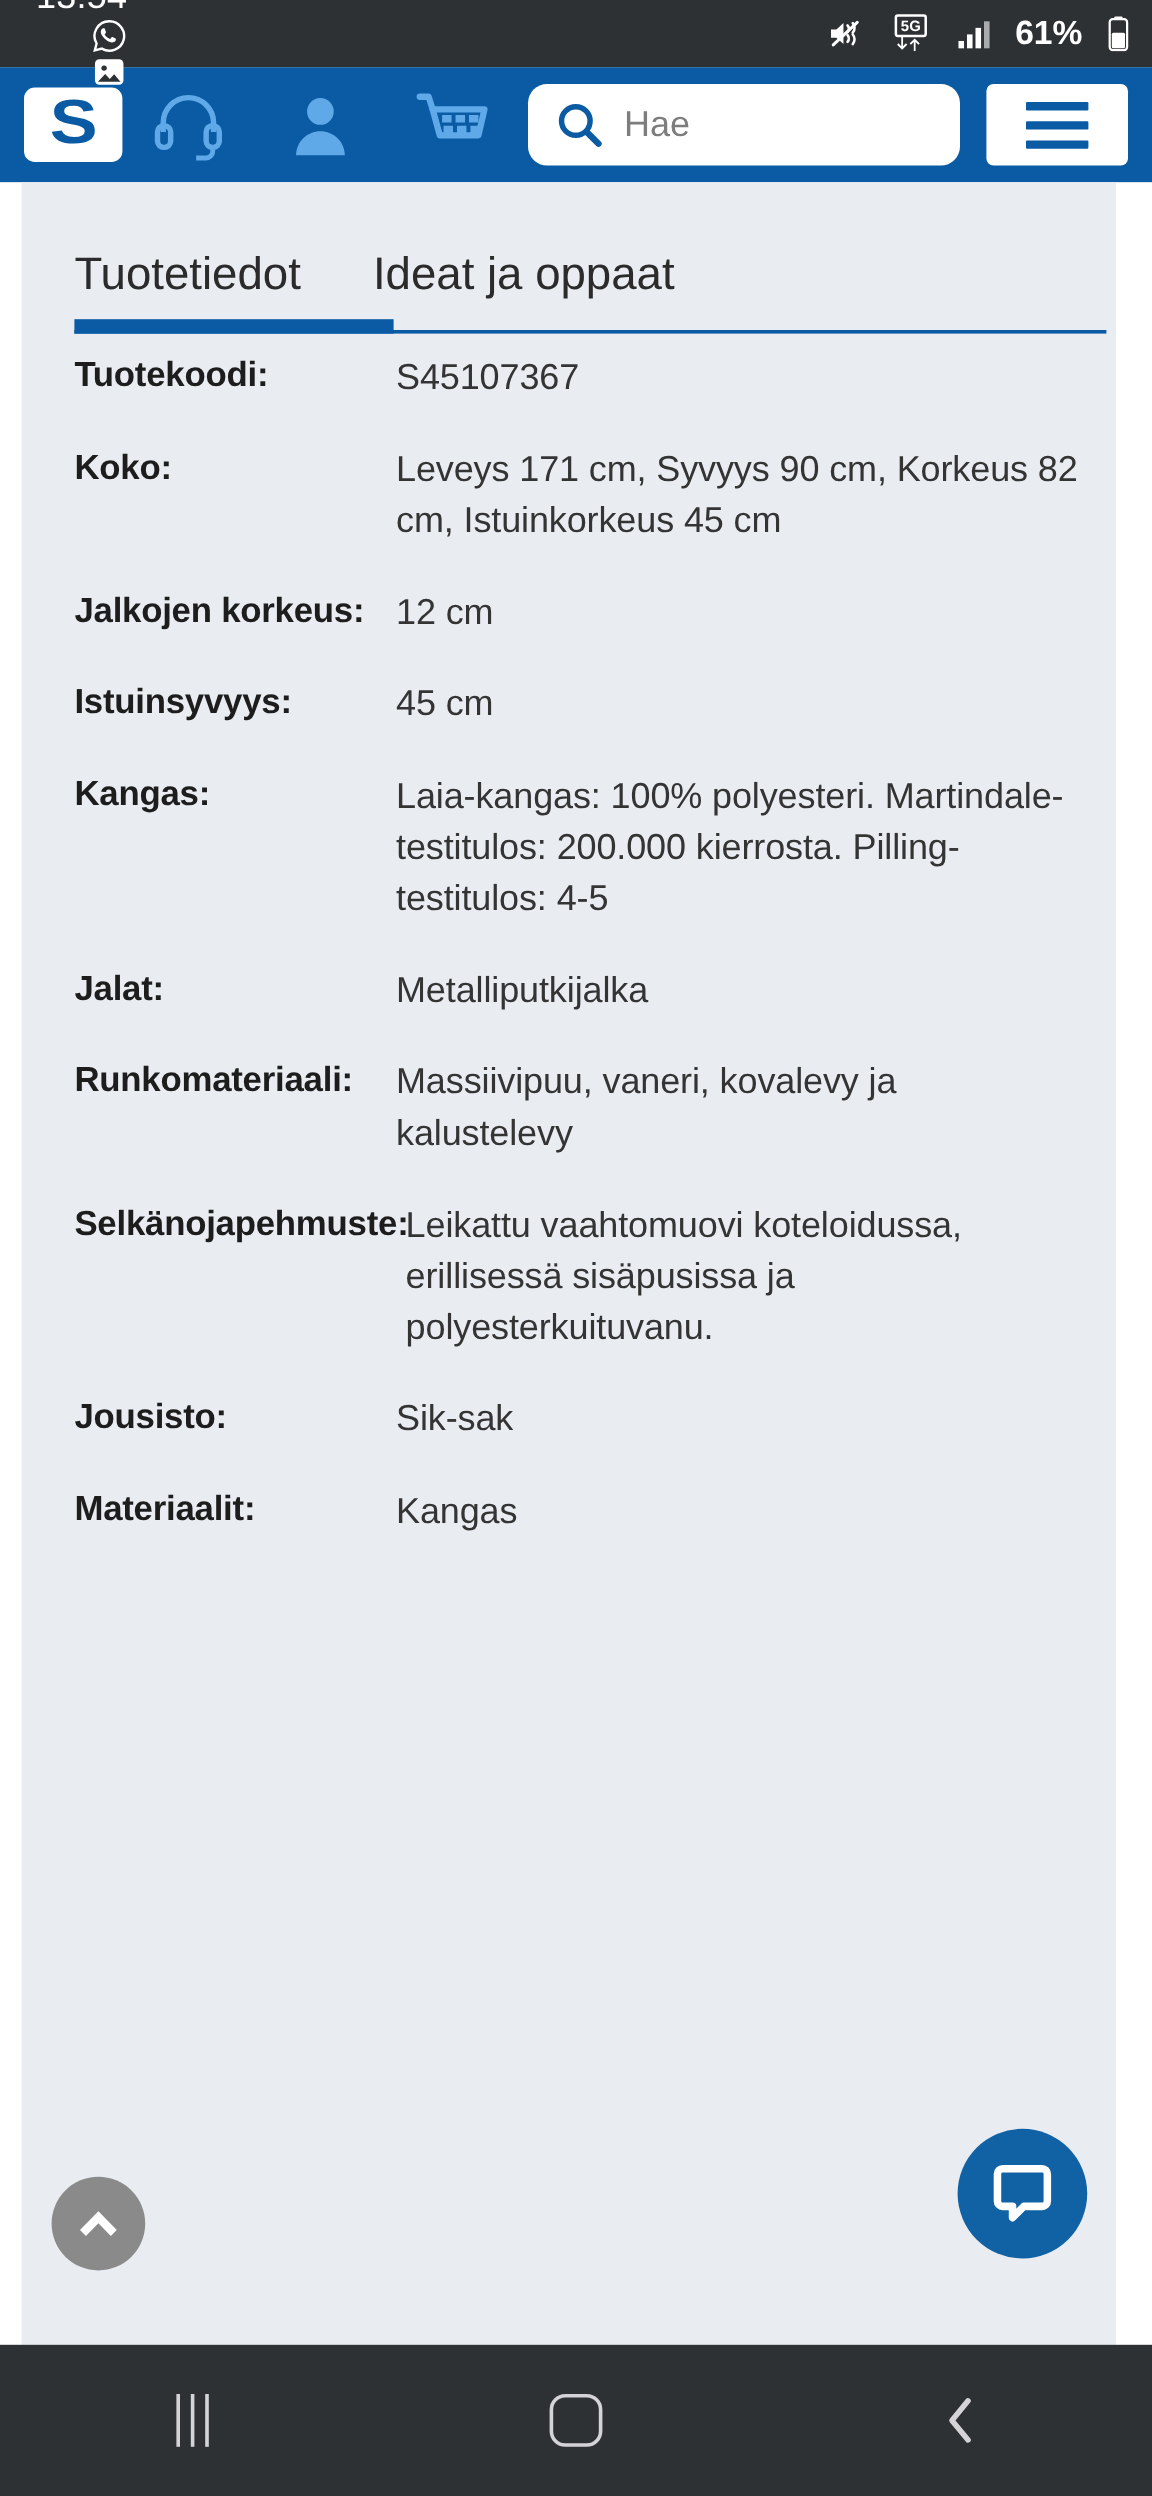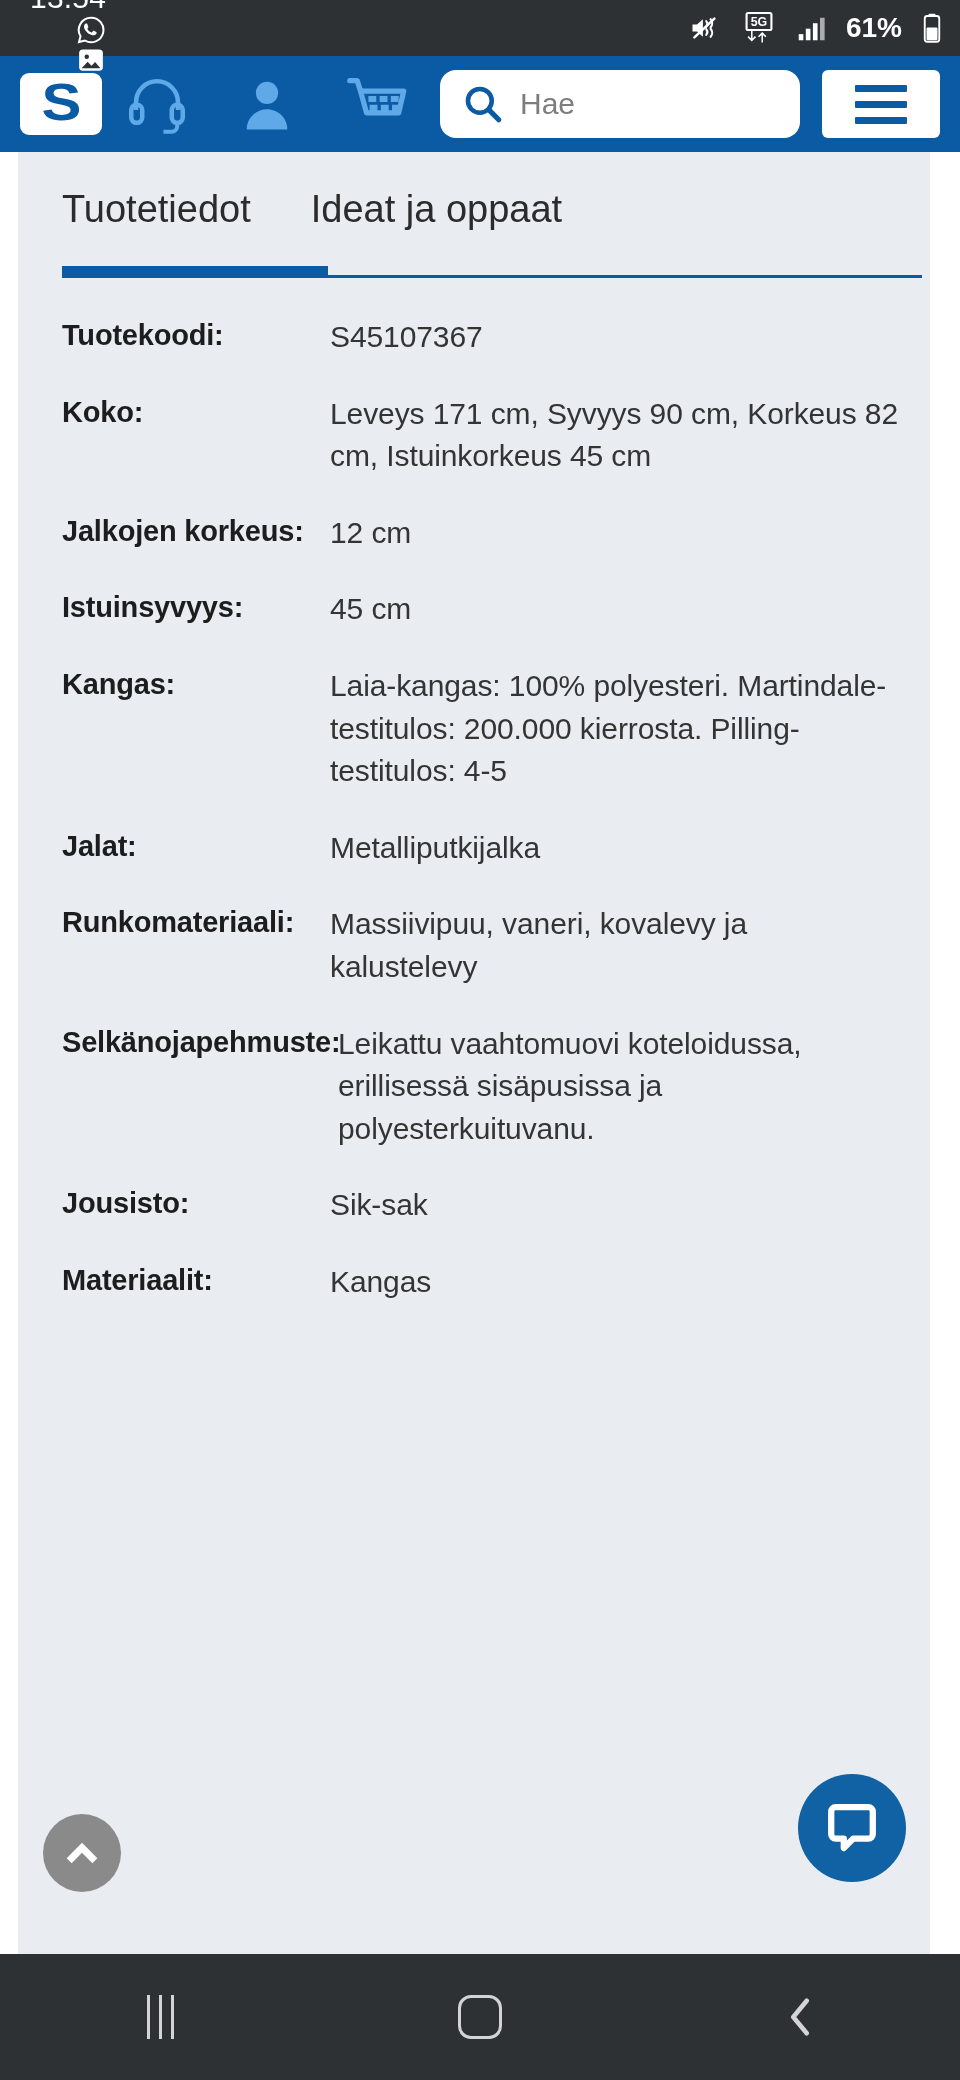--- a/index.html
+++ b/index.html
@@ -62,35 +62,35 @@
   .content{
     position:absolute; left:18px; right:30px; top:0; bottom:0;
     background:#e9ecf1; overflow:hidden;
   }
 
   
   .tabs{
     display:flex; align-items:flex-end; gap:0;
     padding:36px 0 0 44px; position:relative;
   }
-  .tab{ font-size:38px; color:#2b2b2b; padding-bottom:22px; }
+  .tab{ font-size:38px; color:#2b2b2b; padding-bottom:22px;margin-top:20px; }
   .tab.active{ padding-right:50px; }
   .tab.inactive{ padding-left:10px; }
   .tabrule{
     position:absolute; left:44px; right:8px; bottom:0;
     height:3px; background:#0a5ba4;
   }
   .tabactive-bar{
     position:absolute; left:44px; bottom:0; width:266px; height:12px;
     background:#0a5ba4;
   }
   .tabs-wrap{ position:relative; height:126px; }
 
   
-  .specs{ padding:38px 0 0 0; }
+  .specs{ padding:16px 0 0 0; }
   .row{ display:flex; align-items:flex-start; padding:0 30px 0 44px; margin-bottom:34px; }
   .row .k{
     width:268px; flex:0 0 auto; font-size:29px; font-weight:700; color:#1d1d1d;
     line-height:1.34; letter-spacing:-.2px;
   }
   .row .v{
     flex:1 1 auto; font-size:30px; color:#343434; line-height:1.42;
     letter-spacing:-.1px;
   }
   .row.wide .k{ width:276px; }

